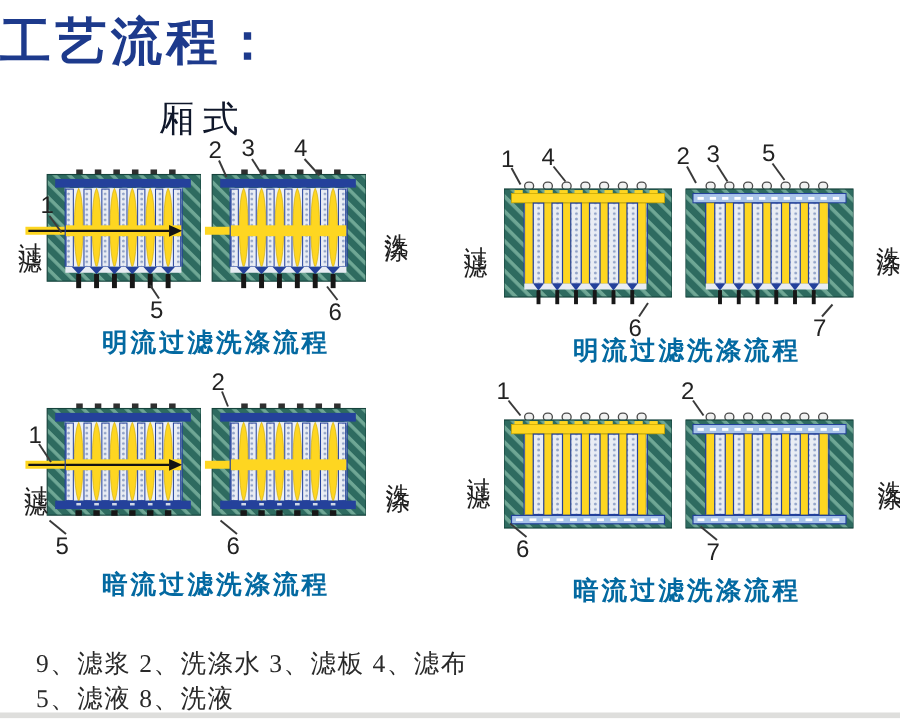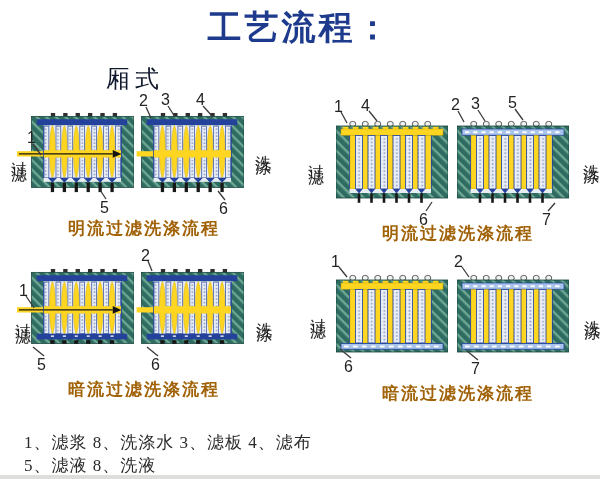--- a/index.html
+++ b/index.html
@@ -1,24 +1,24 @@
 <!DOCTYPE html>
 <html><head>
 <meta charset="utf-8">
 <style>
   html,body{margin:0;padding:0;background:#fff;}
   #page{position:relative;width:600px;height:479px;background:#fff;overflow:hidden;
         font-family:"Liberation Sans",sans-serif;}
-  .title{position:absolute;top:5px;left:0;right:0;text-align:center;
+  .title{position:absolute;top:5px;left:0;right:0;
          font-size:34px;font-weight:900;letter-spacing:3px;color:#1d3a8c;
          font-family:"Liberation Sans",sans-serif;}
   .colhead{position:absolute;font-size:24px;font-weight:500;color:#0f172a;
            letter-spacing:5px;font-family:"Liberation Sans",sans-serif;}
   .cap{position:absolute;text-align:center;font-size:17px;font-weight:600;
-       letter-spacing:2px;color:#a16207;font-family:"Liberation Serif",serif;}
+       letter-spacing:2px;color:#0369a1;font-family:"Liberation Serif",serif;}
   .side{position:absolute;writing-mode:vertical-rl;text-orientation:upright;
         font-size:16px;letter-spacing:5px;color:#1f1f1f;
         font-family:"Liberation Serif",serif;}
   .co{position:absolute;font-size:16px;color:#232323;
       font-family:"Liberation Sans",sans-serif;line-height:1;}
   .leg{position:absolute;font-size:17px;letter-spacing:1px;color:#2a2a2a;
        font-family:"Liberation Serif",serif;white-space:pre;}
   .diag{position:absolute;}
   #leaders{position:absolute;left:0;top:0;pointer-events:none;}
   .edge{position:absolute;left:0;bottom:0;width:100%;height:4px;background:#dededc;}
@@ -557,17 +557,17 @@
       <line x1="351" y1="358" x2="340" y2="349"></line>
         <line x1="478" y1="360" x2="467" y2="351"></line>
     </g>
   </svg>
 
   <div class="cap" style="left:38px;top:217px;width:212px">明流过滤洗涤流程</div>
   <div class="cap" style="left:352px;top:222px;width:212px">明流过滤洗涤流程</div>
   <div class="cap" style="left:38px;top:378px;width:212px">暗流过滤洗涤流程</div>
   <div class="cap" style="left:352px;top:382px;width:212px">暗流过滤洗涤流程</div>
 
-  <div class="leg" style="left:24px;top:431px">1、滤浆 8、洗涤水 3、滤板 4、滤布</div>
+  <div class="leg" style="left:24px;top:431px">9、滤浆 2、洗涤水 3、滤板 4、滤布</div>
   <div class="leg" style="left:24px;top:454px">5、滤液 8、洗液</div>
 
   <div class="edge"></div>
 </div>
 
 </body></html>

